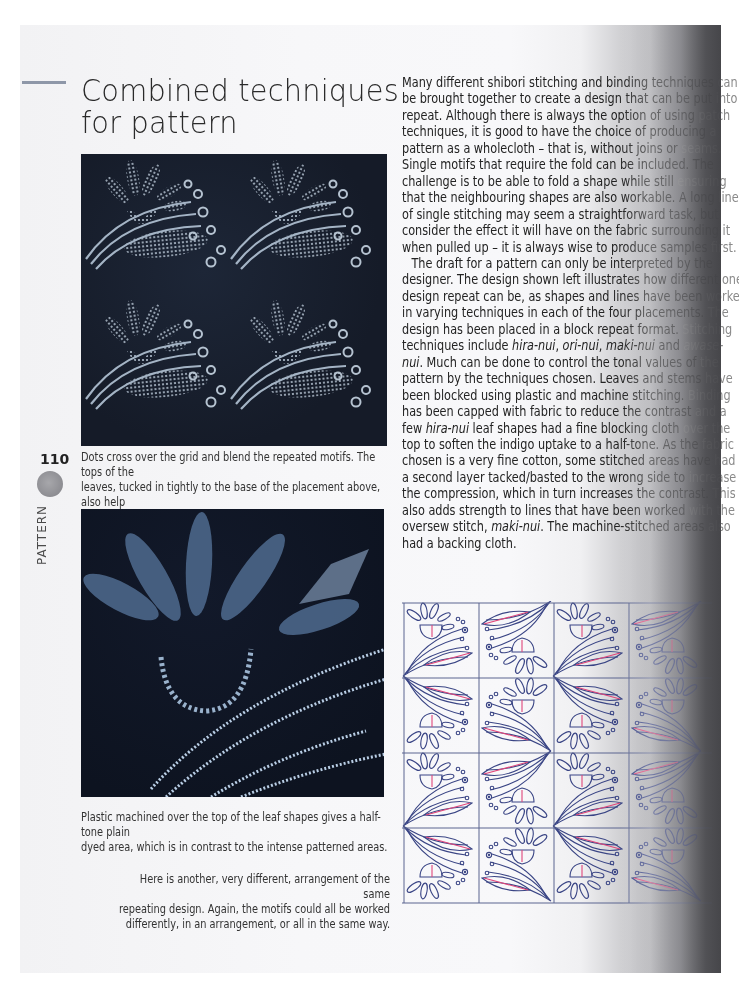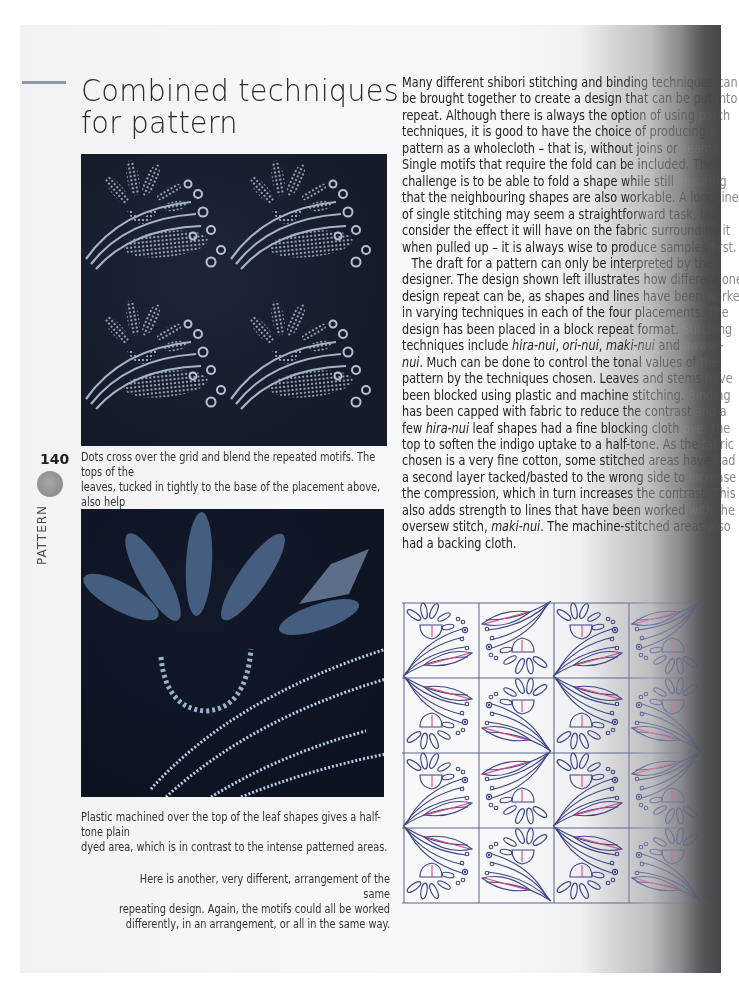--- a/index.html
+++ b/index.html
@@ -104,21 +104,21 @@
             <circle cx="130" cy="108" r="4.5"></circle>
         </g>
       </g>
       <use href="#q" transform="translate(145 0)"></use>
       <use href="#q" transform="translate(0 140)"></use>
       <use href="#q" transform="translate(145 140)"></use>
     </g>
   </svg>
 </div>
 
-<div class="pagenum">140</div>
+<div class="pagenum">110</div>
 <div class="badge"></div>
 <div class="section">PATTERN</div>
 
 <div class="caption cap1">
   <div>Dots cross over the grid and blend the repeated motifs. The tops of the</div>
   <div>leaves, tucked in tightly to the base of the placement above, also help</div>
   <div>the pattern to link.</div>
 </div>
 
 <div class="photo photo2" title="Close-up of indigo shibori flower with half-tone leaves and stitched stem lines">

